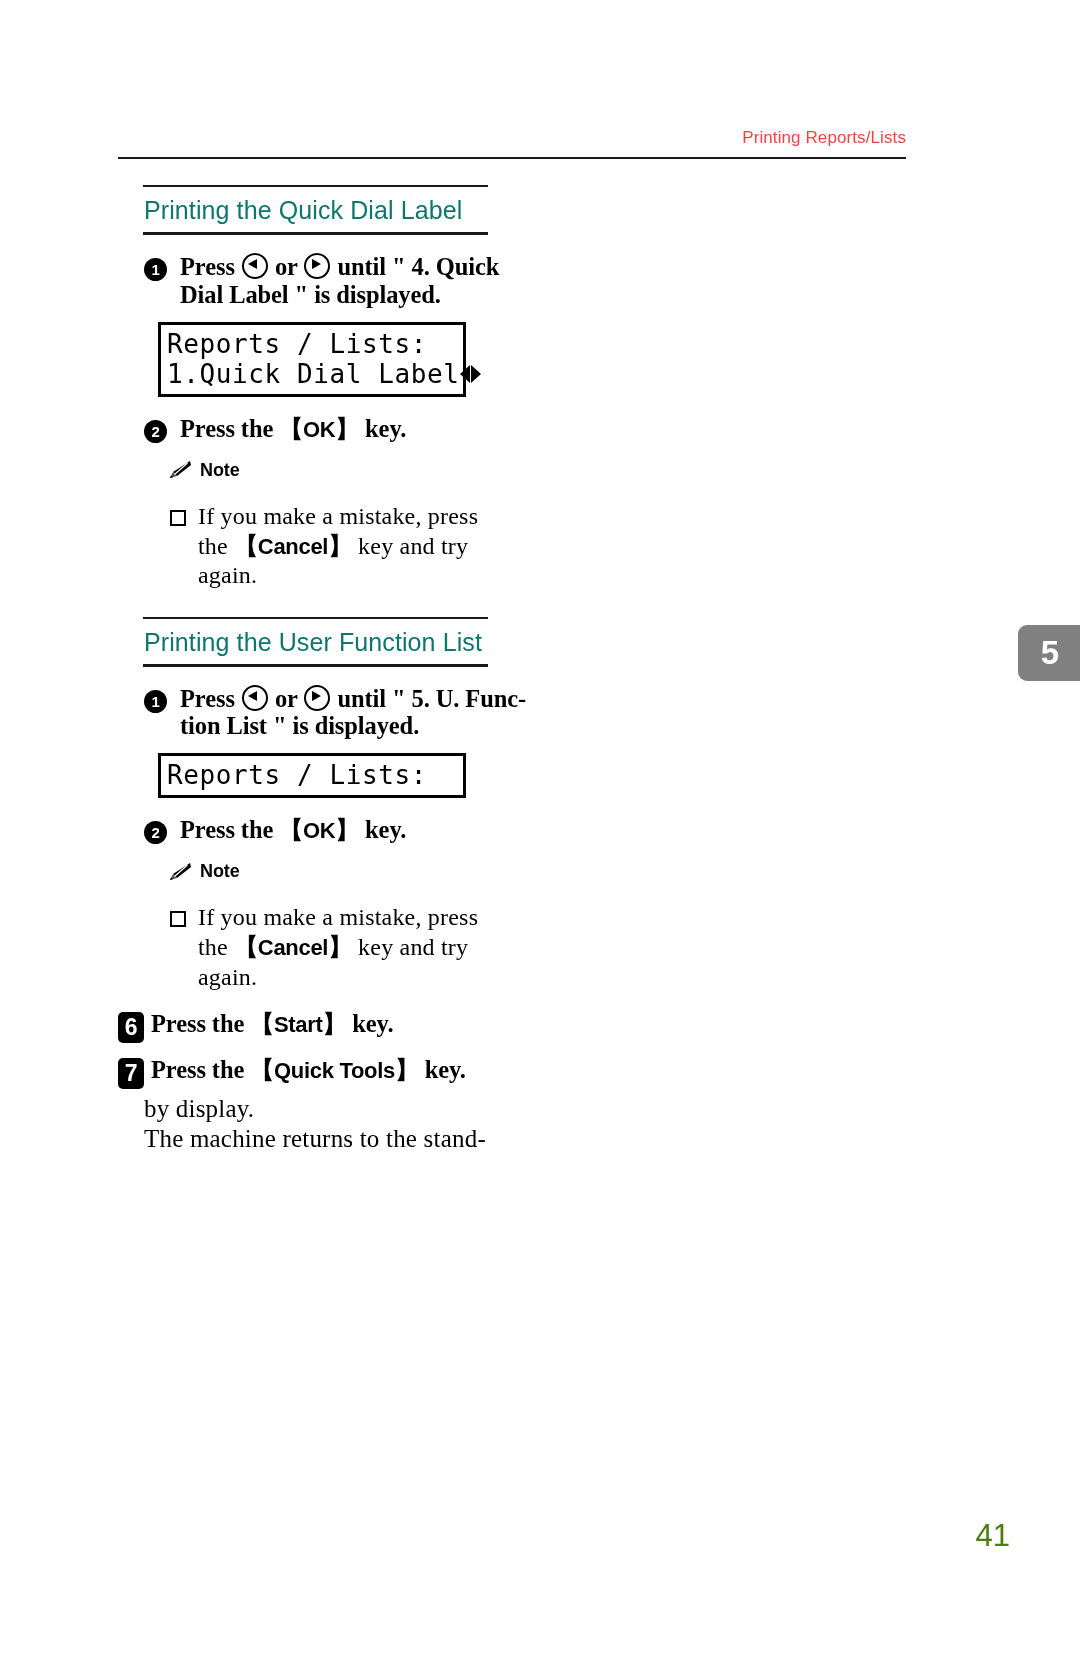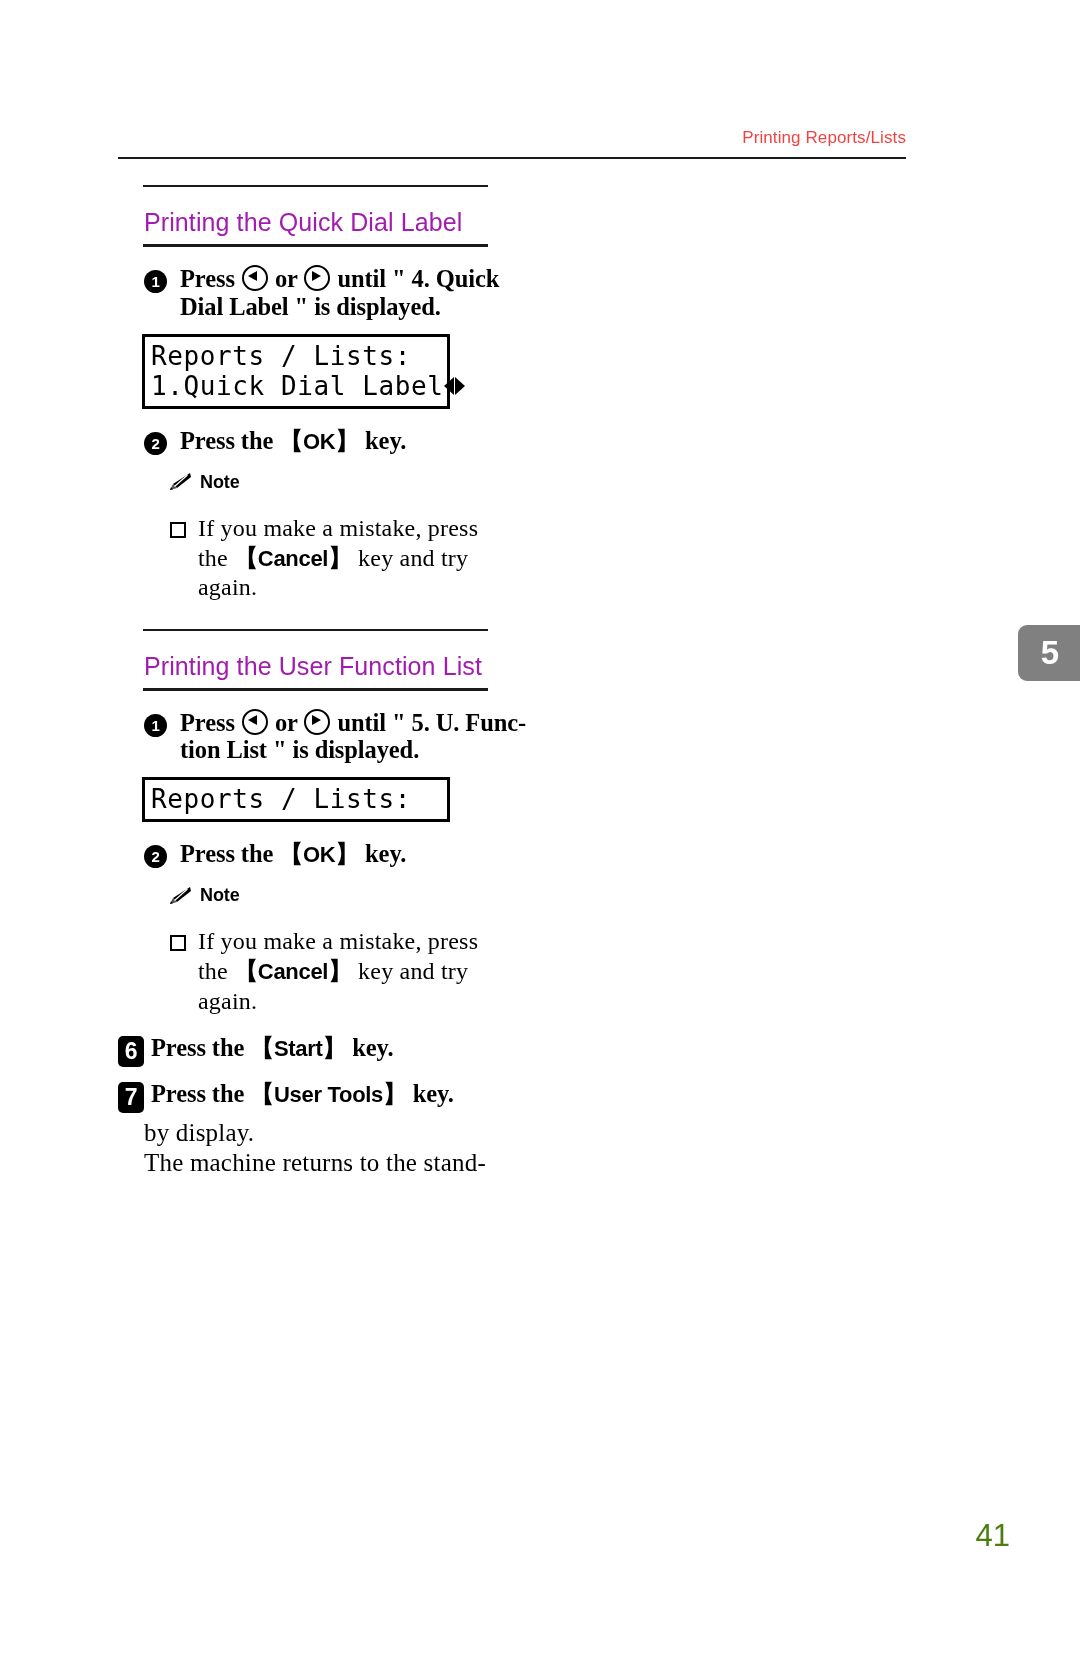--- a/index.html
+++ b/index.html
@@ -79,22 +79,22 @@
   }
   .sec-rule-bot {
     width: 345px;
     height: 3px;
     background: #1a1a1a;
     margin: 0 0 0 25px;
   }
   .sec-title {
     font-family: "Liberation Sans", sans-serif;
     font-size: 25px;
-    color: #a21caf;
-    padding: 22px 0 9px 26px;
+    color: #0f766e;
+    padding: 10px 0 9px 26px;
     line-height: 1.05;
     letter-spacing: 0.1px;
   }
 
   
   .step {
     position: relative;
     padding-left: 36px;
     margin-top: 18px;
     font-family: "Liberation Serif", serif;
@@ -174,21 +174,21 @@
     font-family: Liberation Sans, sans-serif;
     font-weight: bold;
     font-size: 22px;
     letter-spacing: -0.3px;
   }
   .hw-key .brk { font-size: 24px; }
 
   
   .lcd {
     margin-top: 13px;
-    margin-left: 24px;
+    margin-left: 40px;
     width: 308px;
     border: 3px solid #000000;
     background: #ffffff;
     padding: 4px 24px 5px 6px;
     box-sizing: border-box;
   }
   .lcd-line {
     font-family: "DejaVu Sans Mono", monospace;
     font-size: 26px;
     line-height: 1.16;
@@ -373,21 +373,21 @@
     </div>
   </div>
 
   <div class="step big">
     <span class="badge-square">6</span>
     <span>Press the </span><span class="hw-key"><span class="brk">【</span><span>Start</span><span class="brk">】</span></span><span> key.</span>
   </div>
 
   <div class="step big">
     <span class="badge-square">7</span>
-    <span>Press the </span><span class="hw-key"><span class="brk">【</span><span>User Tools</span><span class="brk">】</span></span><span> key.</span>
+    <span>Press the </span><span class="hw-key"><span class="brk">【</span><span>Quick Tools</span><span class="brk">】</span></span><span> key.</span>
   </div>
 
   <div class="body-para">
     <span class="ln">by display.</span>
     <span class="ln">The machine returns to the stand-</span>
   </div>
 
 </div>
 
 <div class="page-number">41</div>

